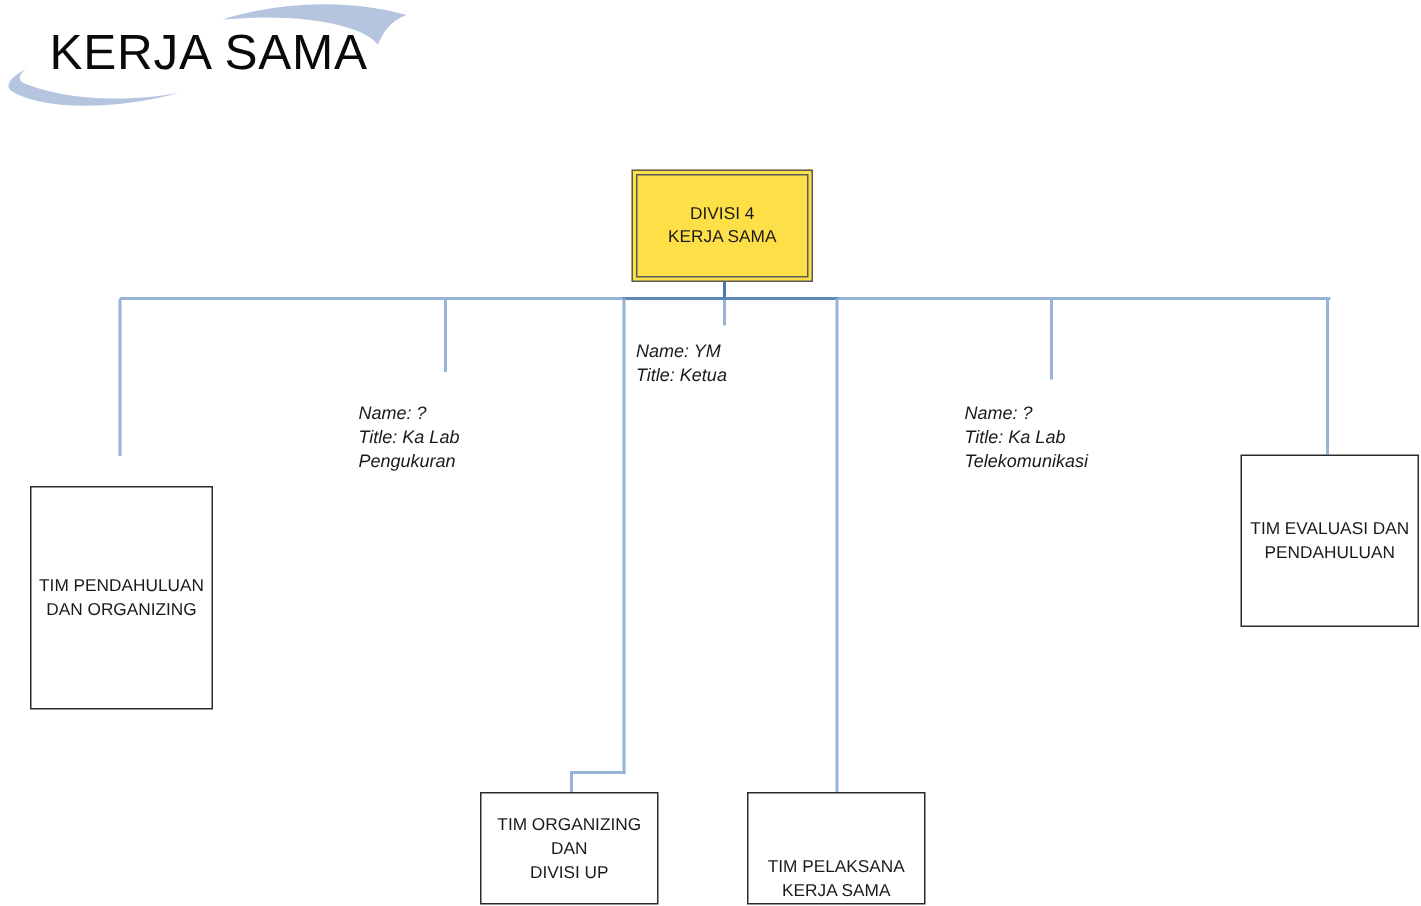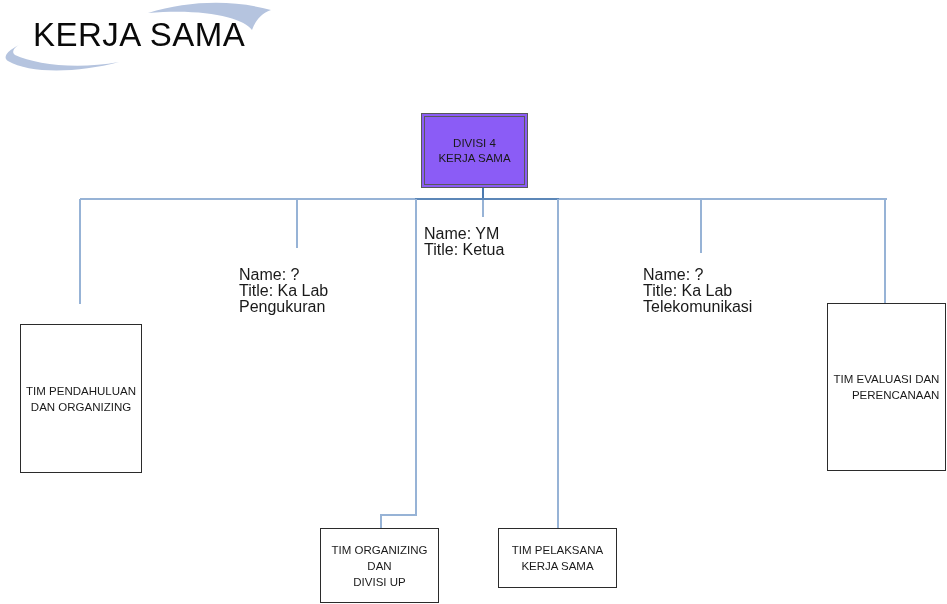--- a/index.html
+++ b/index.html
@@ -46,47 +46,48 @@
     font-size: 11.5px;
     line-height: 16px;
     color: #1a1a1a;
     box-sizing: border-box;
   }
   .org-box span { display: block; }
   .root-box {
     position: absolute;
     left: 421px;
     top: 113px;
-    width: 107px;
+    width: 121px;
     height: 75px;
     border: 1px solid #595959;
-    background: #8b5cf6;
+    background: #fde047;
     box-sizing: border-box;
     padding: 2px;
   }
   .root-box-inner {
     width: 100%;
     height: 100%;
     border: 1px solid #595959;
     box-sizing: border-box;
     display: flex;
     flex-direction: column;
     align-items: center;
     justify-content: center;
     text-align: center;
     font-size: 11.5px;
     line-height: 15px;
     color: #1a1a1a;
   }
   .pos-label {
     position: absolute;
-    font-size: 16px;
+    font-size: 12px;
     line-height: 16px;
     color: #1a1a1a;
     white-space: nowrap;
+    font-style: italic;
   }
   .pos-label span { display: block; }
 </style>
 </head>
 <body>
 
 <div class="canvas">
 
   <svg class="logo-svg" width="290" height="80" viewBox="0 0 290 80">
     <path d="M148,13 C190,0 235,0 271,10 C260,14 255,22 252,30 C244,18 205,8 148,13 Z" fill="#b5c4df"></path>
@@ -135,26 +136,26 @@
       <span>TIM PENDAHULUAN</span>
       <span>DAN ORGANIZING</span>
     </div>
   </div>
   <div class="org-box" style="left:320px; top:528px; width:119px; height:75px;">
     <div>
       <span>TIM ORGANIZING DAN</span>
       <span>DIVISI UP</span>
     </div>
   </div>
-  <div class="org-box" style="left:498px; top:528px; width:119px; height:60px;">
+  <div class="org-box" style="left:498px; top:528px; width:119px; height:75px;align-items:flex-end;">
     <div>
       <span>TIM PELAKSANA</span>
       <span>KERJA SAMA</span>
     </div>
   </div>
-  <div class="org-box" style="left:827px; top:303px; width:119px; height:168px;text-align:right;">
+  <div class="org-box" style="left:827px; top:303px; width:119px; height:115px;">
     <div>
       <span>TIM EVALUASI DAN</span>
-      <span>PERENCANAAN</span>
+      <span>PENDAHULUAN</span>
     </div>
   </div>
 
 </div>
 
 </body></html>

